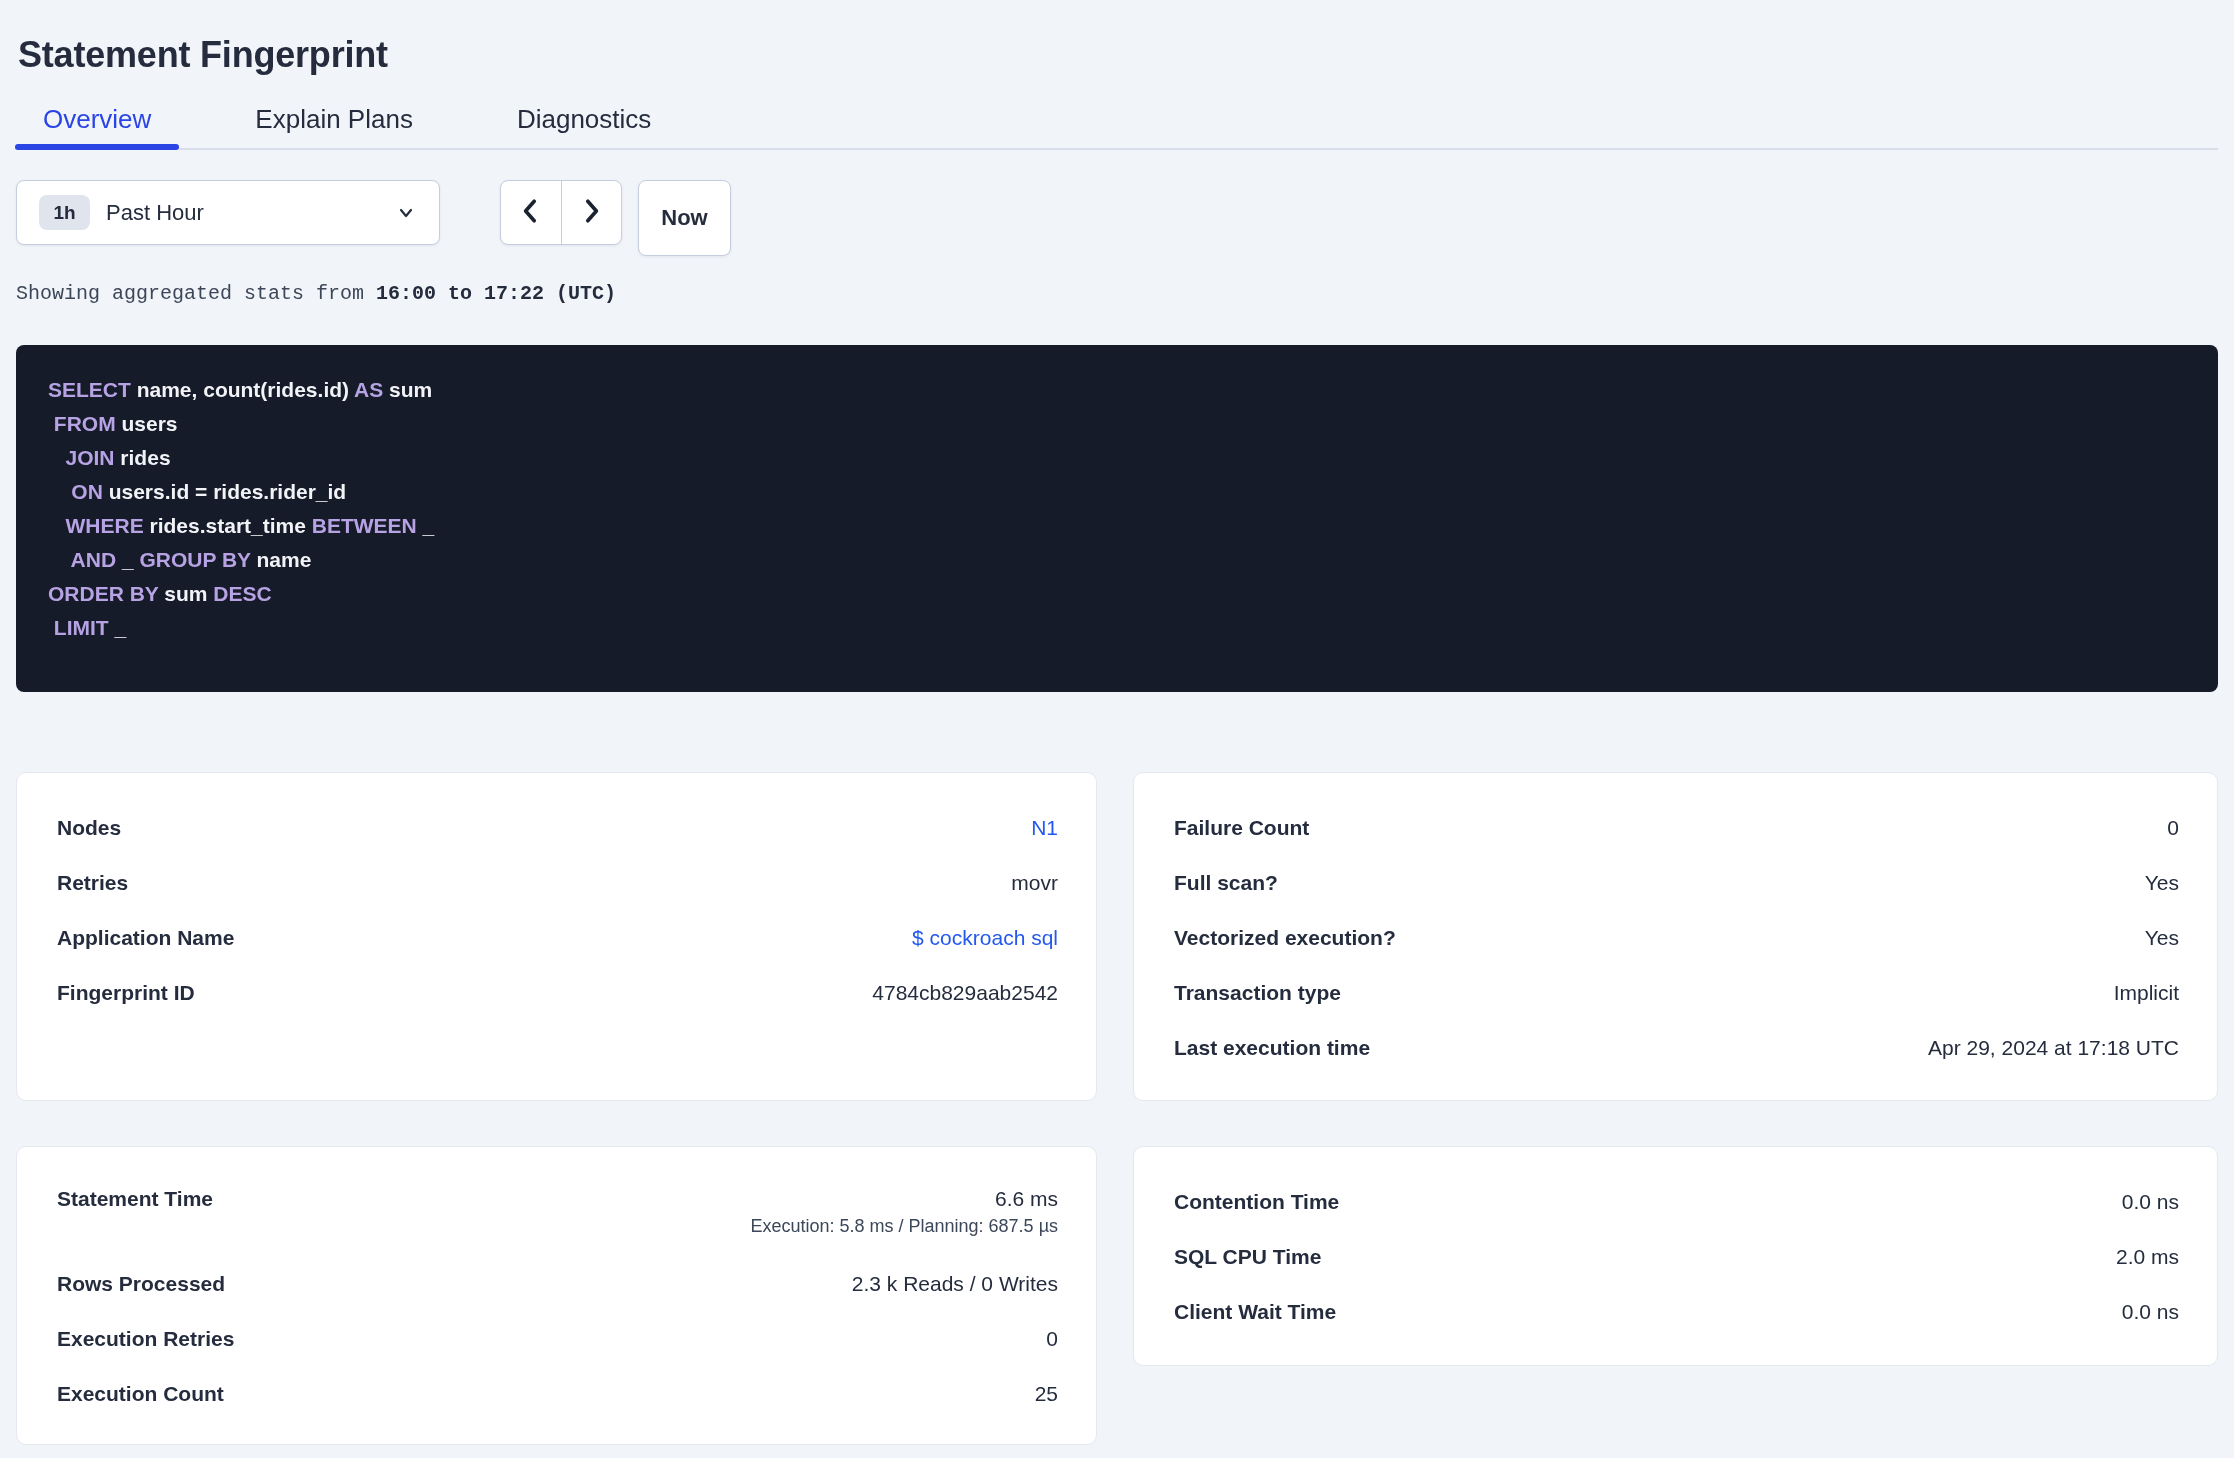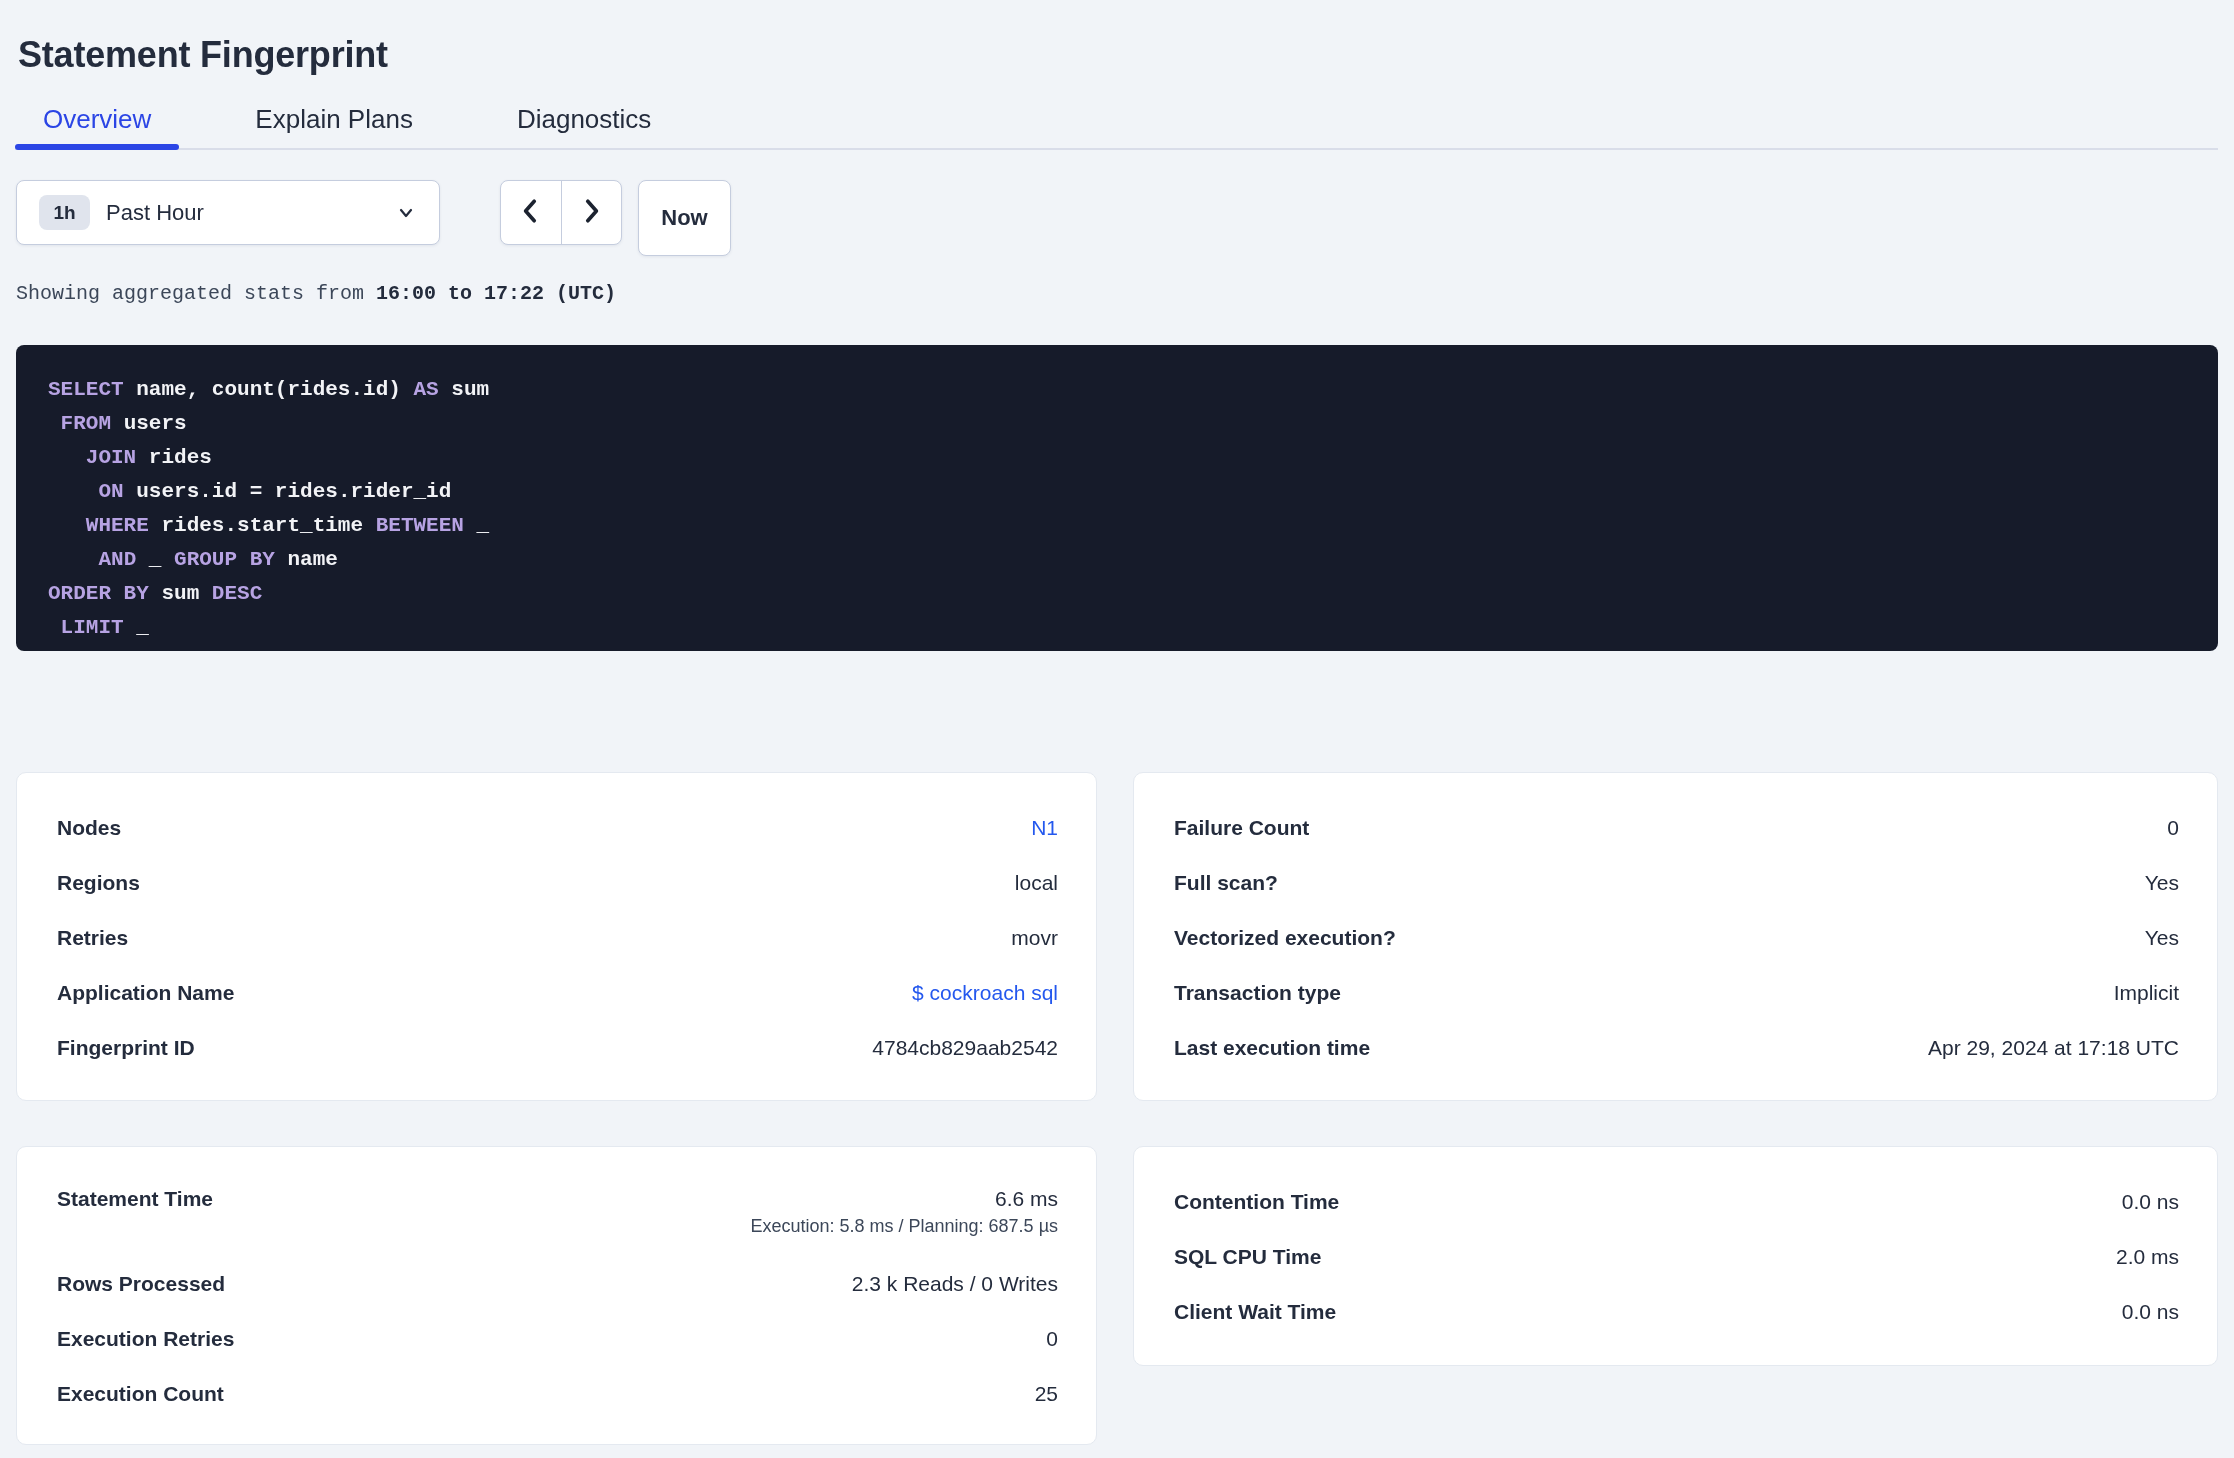--- a/index.html
+++ b/index.html
@@ -70,23 +70,23 @@
     font-size:22px;font-weight:700;color:var(--text-dark);
   }
 
   .stats-line{
     position:absolute;left:16px;top:282px;margin:0;
     font-size:20px;color:var(--text-body);font-family:Liberation Mono, monospace;
   }
   .stats-line b{color:var(--text-dark);font-weight:700;}
 
   .sql-box{
-    position:absolute;left:16px;top:345px;width:2202px;height:306px;
+    position:absolute;left:16px;top:345px;width:2202px;height:347px;
     background:var(--sql-bg);border-radius:8px;padding:28px 32px;
-    font-family:Liberation Mono, monospace;font-size:21px;line-height:34px;
+    font-family:Liberation Sans, sans-serif;font-size:21px;line-height:34px;
     font-weight:700;
   }
   .sql-line{white-space:pre;}
   .sql-line .kw{color:var(--sql-keyword);}
   .sql-line .id{color:var(--sql-text);}
 
   .card{
     position:absolute;background:var(--card-bg);
     border:1px solid var(--card-border);border-radius:10px;
     padding:27px 38px 0 40px;
@@ -167,24 +167,20 @@
       <div class="sql-line"><span class="kw">ORDER BY</span><span class="id"> sum </span><span class="kw">DESC</span></div>
       <div class="sql-line"><span class="id"> </span><span class="kw">LIMIT</span><span class="id"> _</span></div>
     </div>
 
   <div class="card card-1">
       <div class="info-row">
         <span class="info-label">Nodes</span>
         <span class="info-value-wrap"><a class="info-value link" href="#">N1</a></span>
       </div>
       <div class="info-row">
-        <span class="info-label">Regions</span>
-        <span class="info-value-wrap"><span class="info-value">local</span></span>
-      </div>
-      <div class="info-row">
         <span class="info-label">Retries</span>
         <span class="info-value-wrap"><span class="info-value">movr</span></span>
       </div>
       <div class="info-row">
         <span class="info-label">Application Name</span>
         <span class="info-value-wrap"><a class="info-value link" href="#">$ cockroach sql</a></span>
       </div>
       <div class="info-row">
         <span class="info-label">Fingerprint ID</span>
         <span class="info-value-wrap"><span class="info-value">4784cb829aab2542</span></span>

